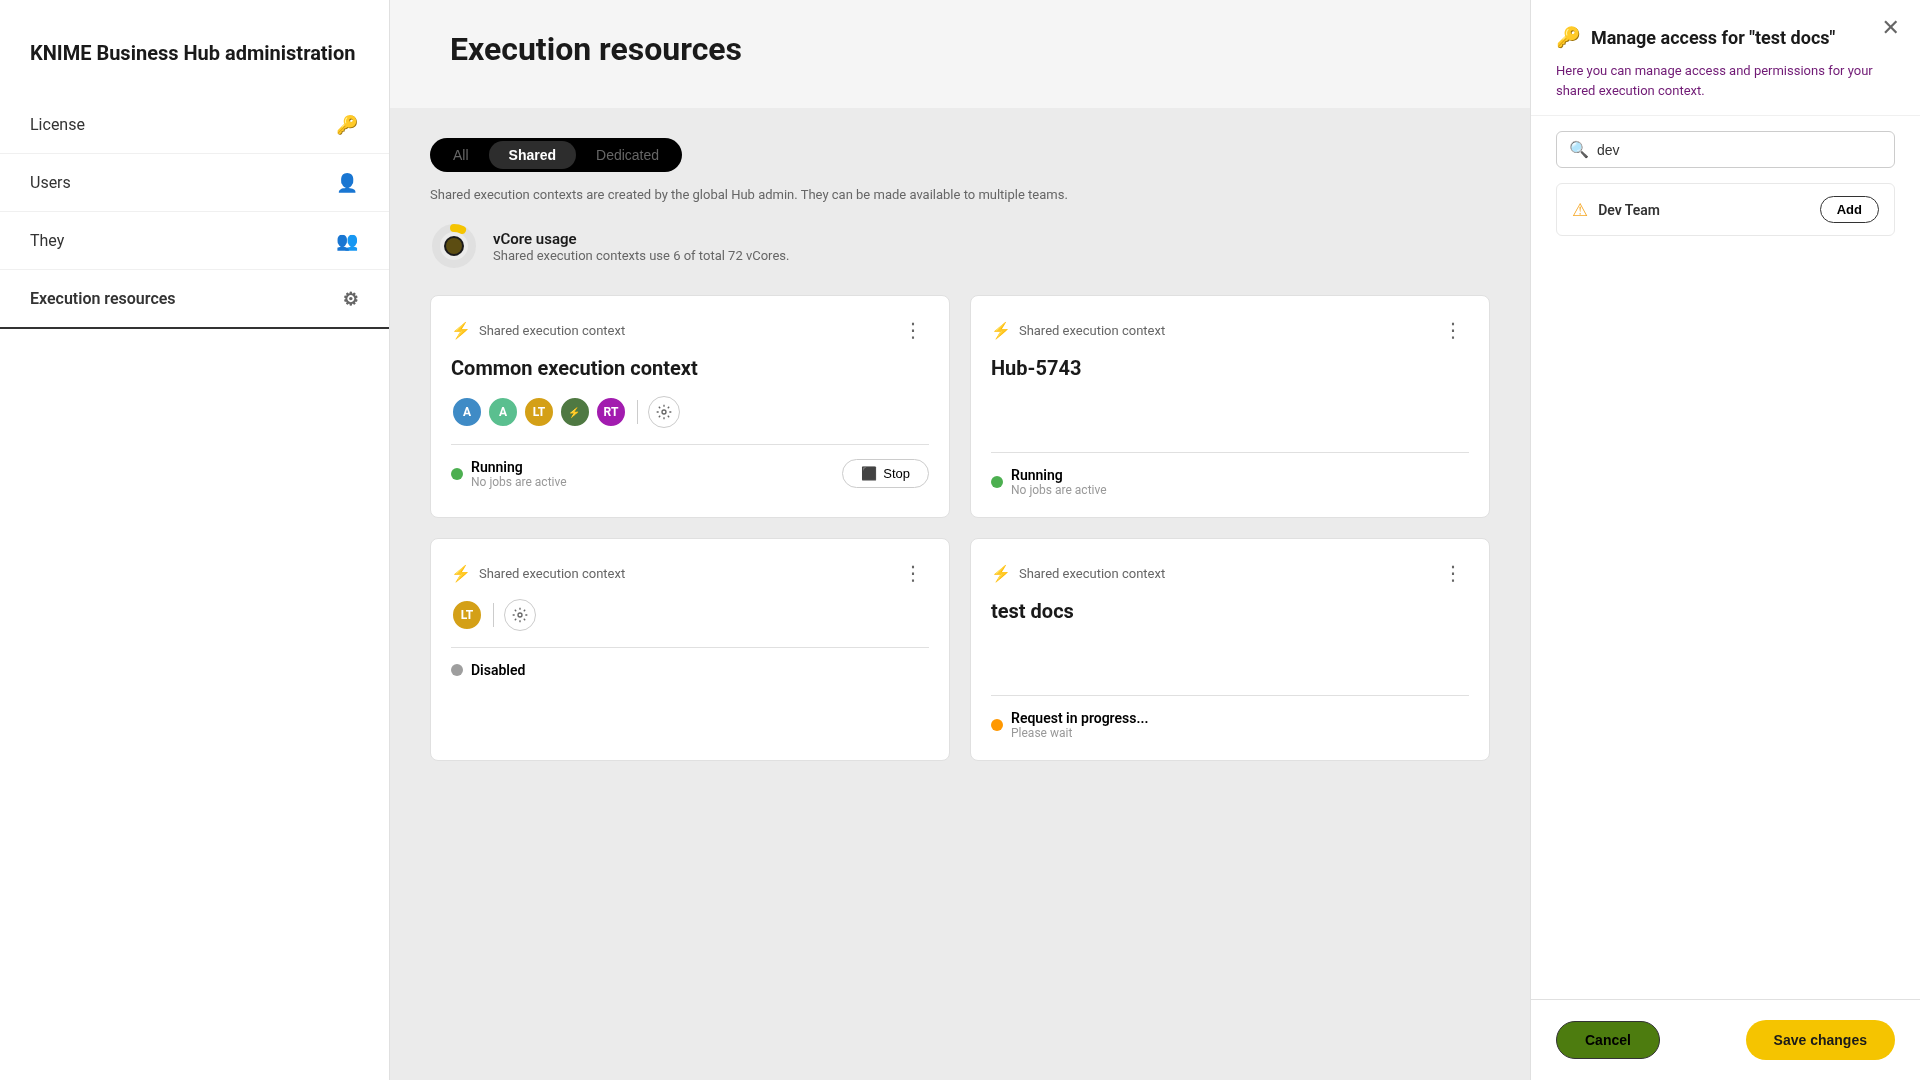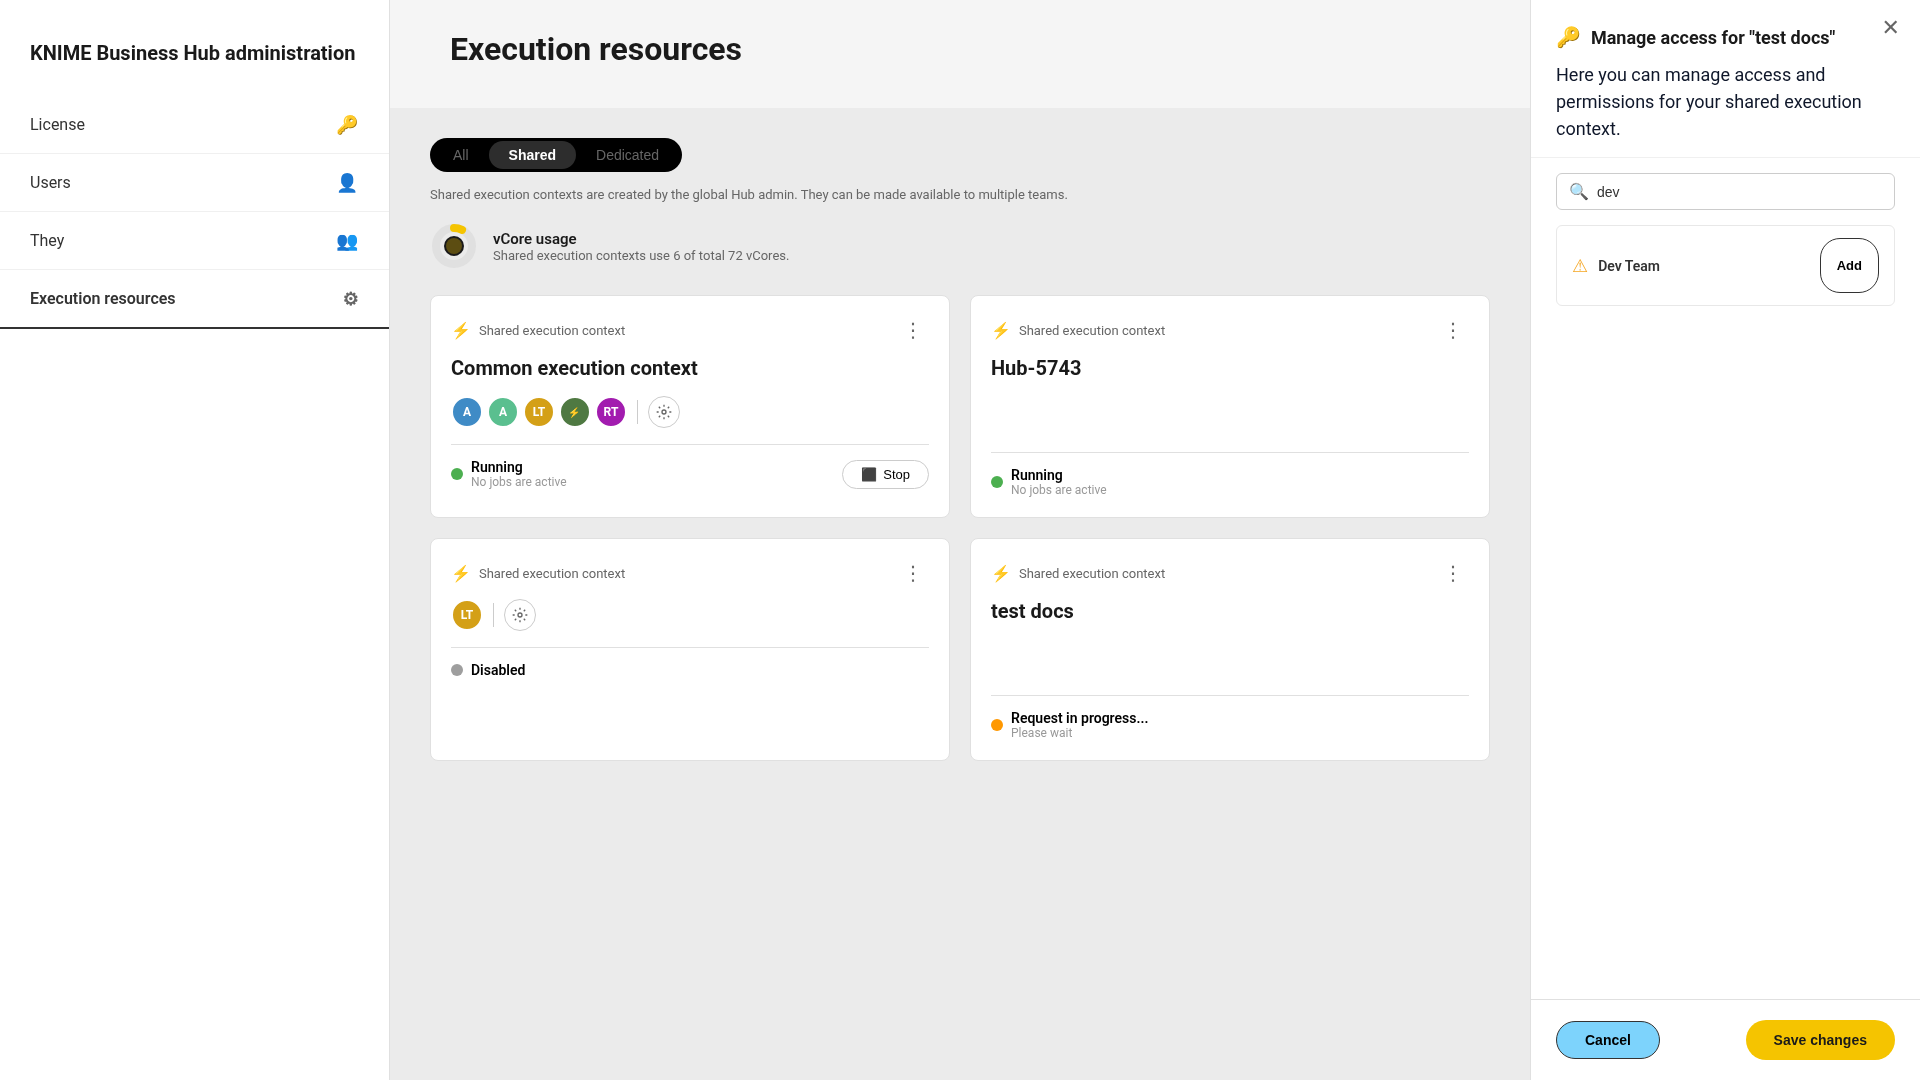--- a/index.html
+++ b/index.html
@@ -216,21 +216,21 @@
       align-items: center;
       justify-content: center;
       cursor: pointer;
       color: #666;
     }
 
     .card-footer {
       border-top: 1px solid #e0e0e0;
       padding-top: 14px;
       display: flex;
-      align-items: center;
+      align-items: flex-start;
       justify-content: space-between;
       gap: 34px;
     }
 
     .status-indicator {
       display: flex;
       align-items: center;
       gap: 8px;
     }
     .status-dot {
@@ -294,22 +294,22 @@
       align-items: center;
       gap: 10px;
       margin-bottom: 12px;
     }
     .panel-title {
       font-size: 18px;
       font-weight: 700;
       color: #1a1a1a;
     }
     .panel-desc {
-      font-size: 18px;
-      color: #0f172a;
+      font-size: 13px;
+      color: #701a75;
       line-height: 1.5;
     }
 
     .panel-search {
       padding: 15px 25px;
     }
     .search-input-wrapper {
       display: flex;
       align-items: center;
       border: 1px solid #ccc;
@@ -355,36 +355,36 @@
     }
     .result-item-name {
       font-size: 14px;
       font-weight: 600;
       color: #333;
     }
     .add-btn {
       border: 1.5px solid #333;
       background: #fff;
       border-radius: 20px;
-      padding: 19px 16px;
+      padding: 5px 16px;
       font-size: 13px;
       font-weight: 600;
       cursor: pointer;
     }
 
     .panel-footer {
       padding: 20px 25px;
       border-top: 1px solid #e0e0e0;
       display: flex;
       justify-content: space-between;
       align-items: center;
     }
     .cancel-btn {
       border: 1.5px solid #333;
-      background: #7dd3fc;
+      background: #4d7c0f;
       border-radius: 20px;
       padding: 10px 28px;
       font-size: 14px;
       font-weight: 600;
       cursor: pointer;
     }
     .save-btn {
       background: #f5c400;
       border: none;
       border-radius: 20px;

